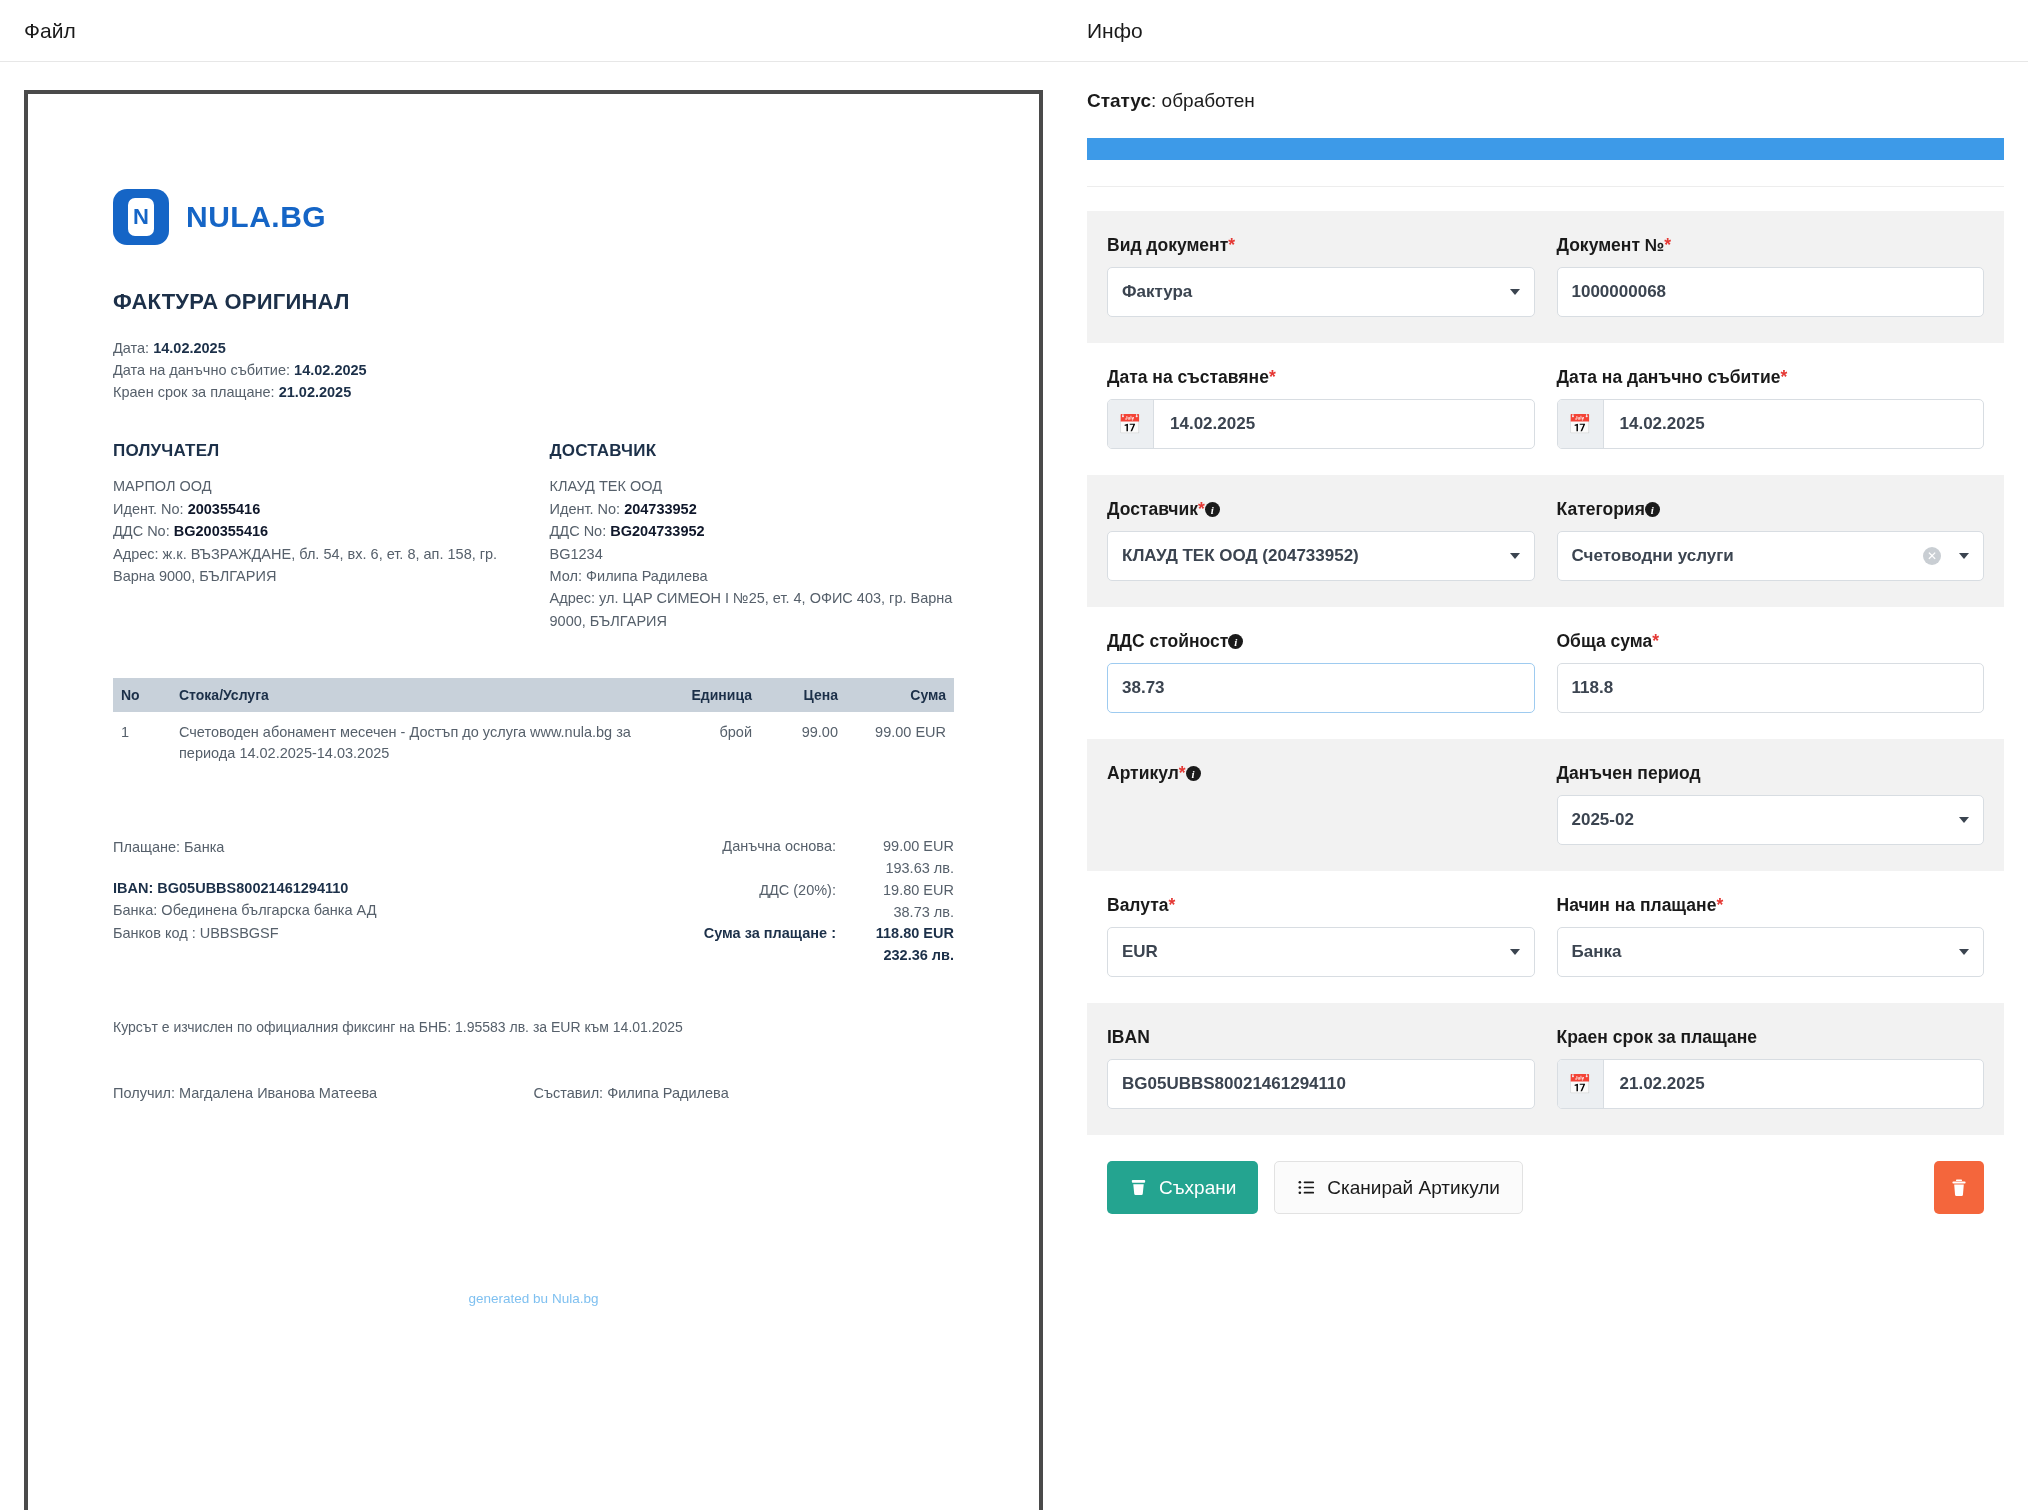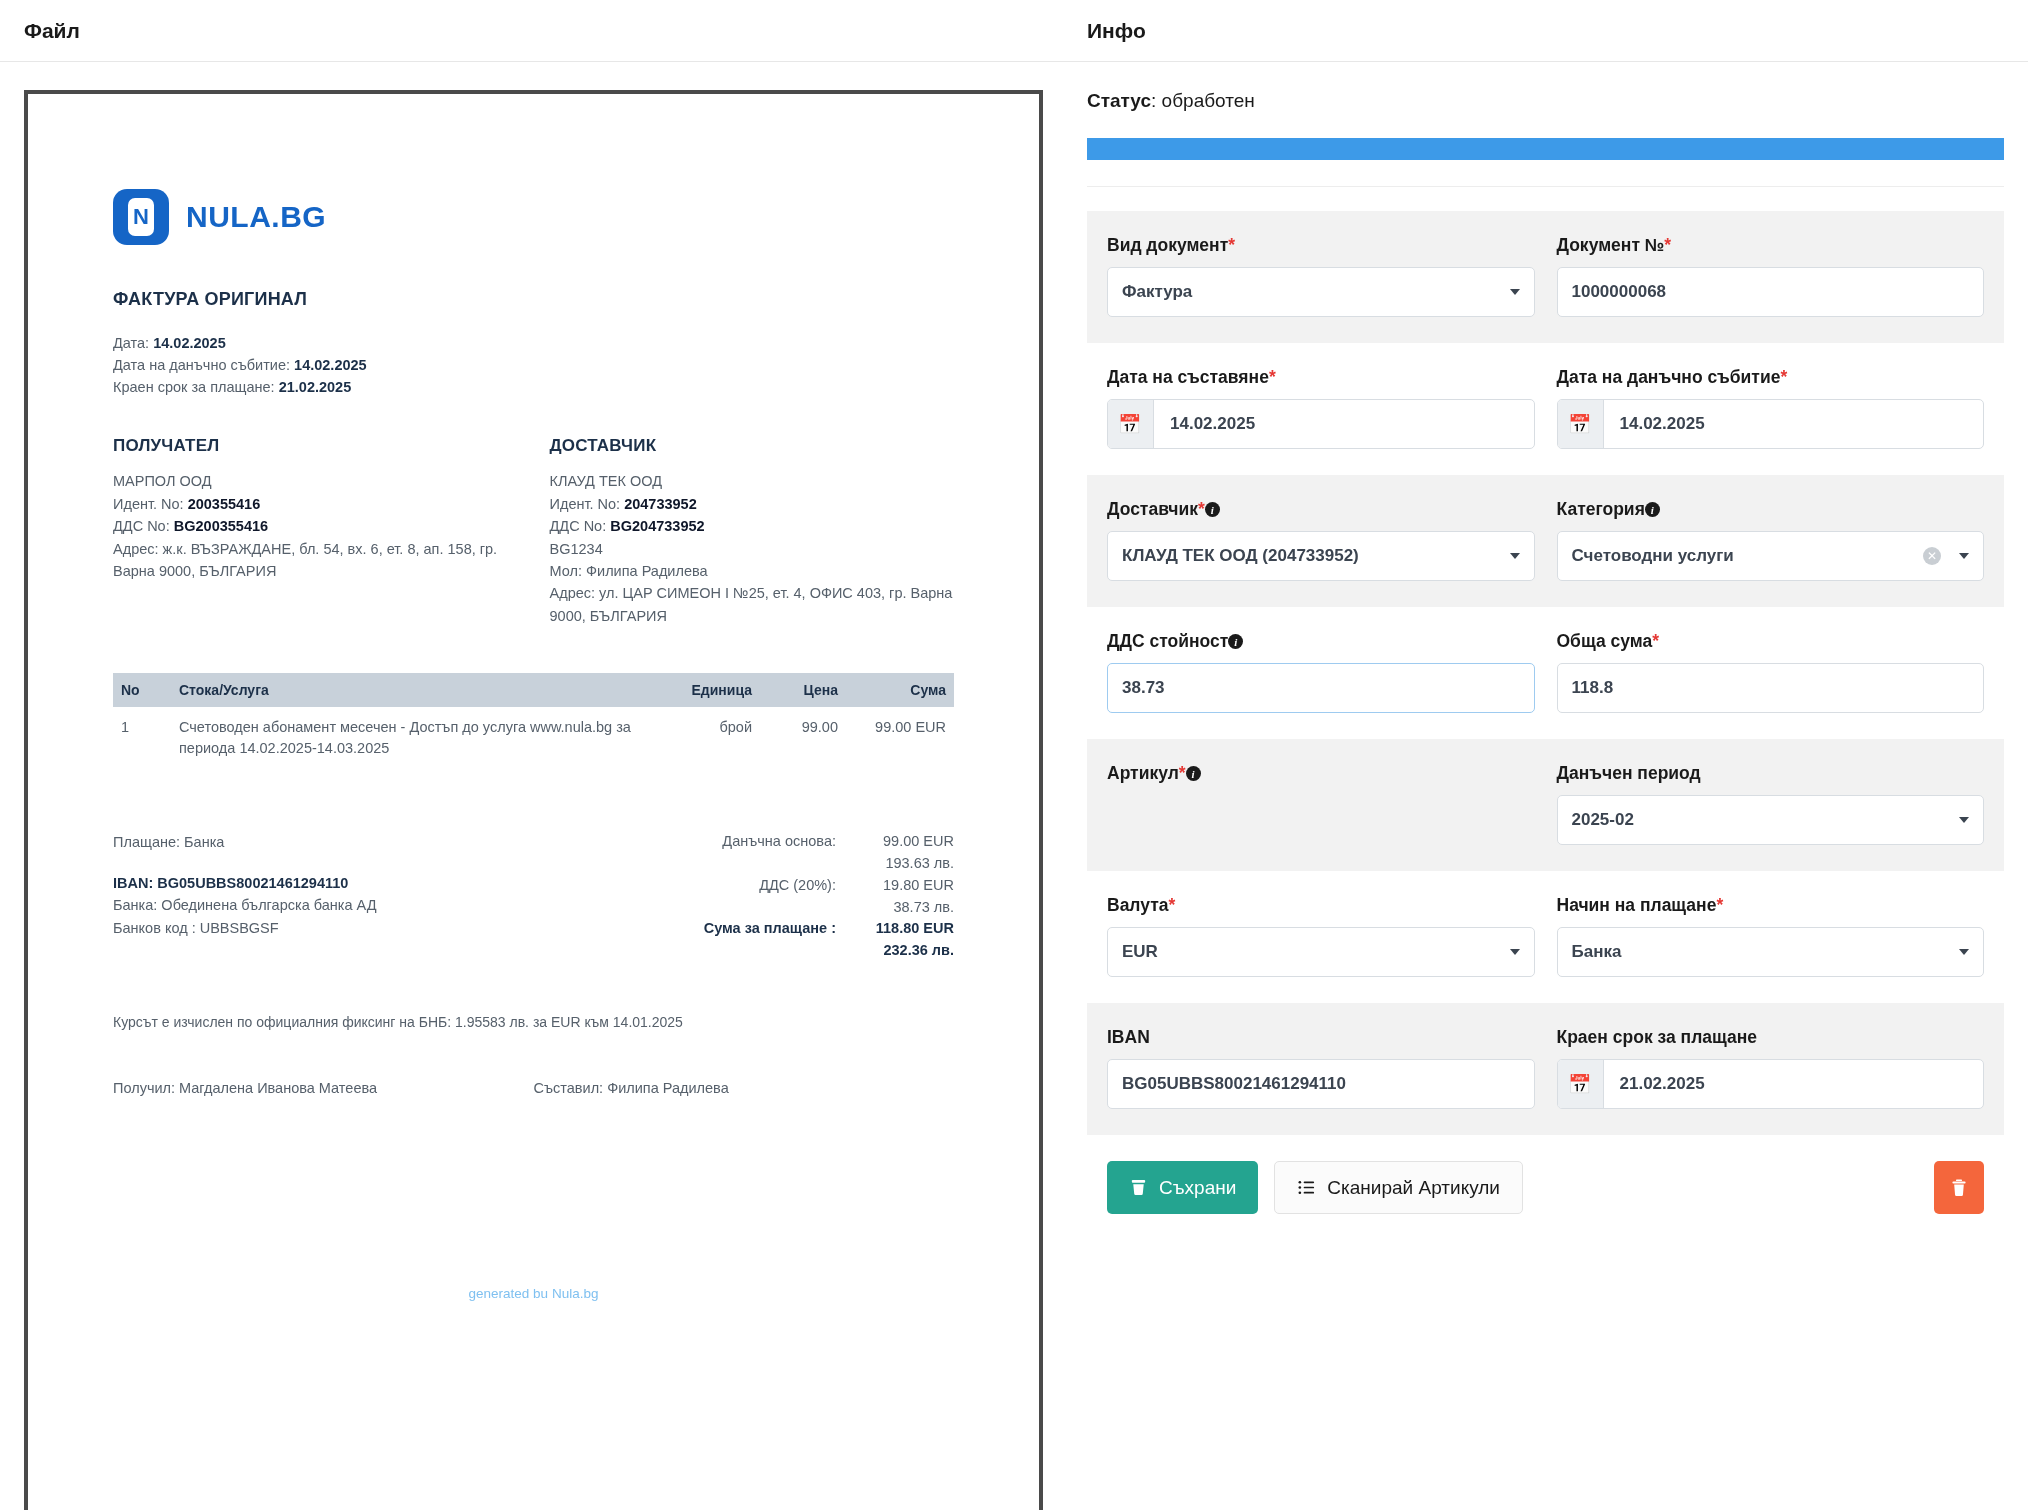--- a/index.html
+++ b/index.html
@@ -14,21 +14,21 @@
   .app { display: flex; width: 2028px; height: 1512px; }
 
   
   .pane-left { width: 1063px; height: 1512px; position: relative; background:#fff; }
   .pane-right { width: 965px; height: 1512px; position: relative; background:#fff; }
 
   .pane-header {
     height: 62px;
     display: flex; align-items: center;
     padding-left: 24px;
-    font-size: 21px; font-weight: 700; color: #1a1a1a;
+    font-size: 21px; font-weight: 400; color: #1a1a1a;
     border-bottom: 1px solid #e7e7e7;
   }
   .pane-right .pane-header { padding-left: 24px; }
 
   
   .doc-frame {
     position: absolute;
     left: 24px; top: 90px;
     width: 1019px; height: 1420px;
     border: 4px solid #4a4a4a;
@@ -55,21 +55,21 @@
     display:flex; align-items:center; justify-content:center;
     font-size: 22px; color:#1565c6; font-weight:700; line-height:1;
   }
   .logo-text {
     font-size: 30px; font-weight: 800; letter-spacing: .5px;
     color: #1565c6;
   }
 
   .doc-title {
     margin-top: 44px;
-    font-size: 18px; font-weight: 800; color: #1c3049; letter-spacing: .2px;
+    font-size: 22px; font-weight: 800; color: #1c3049; letter-spacing: .2px;
   }
 
   .meta { margin-top: 22px; font-size: 14.5px; line-height: 1.52; color: #56606b; }
   .meta b { color: #1c3049; font-weight: 700; }
 
   .parties { display: flex; margin-top: 38px; gap: 32px; }
   .party { width: 50%; }
   .party-h { font-size: 17px; font-weight: 800; color: #1c3049; letter-spacing:.2px; }
   .party-b { margin-top: 14px; font-size: 14.5px; line-height: 1.55; color: #56606b; max-width: 415px; }
   .party-b b { color:#0f172a; font-weight:700; }

